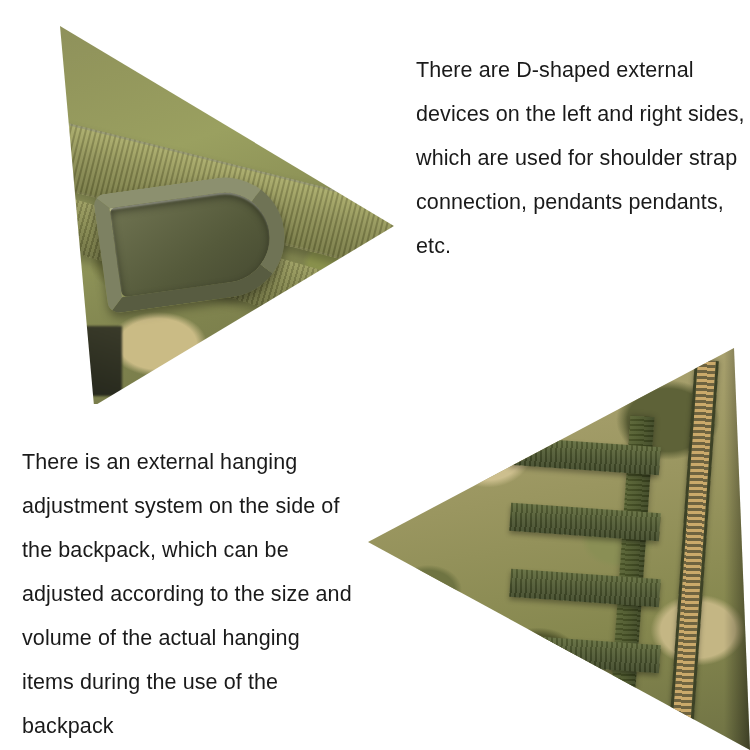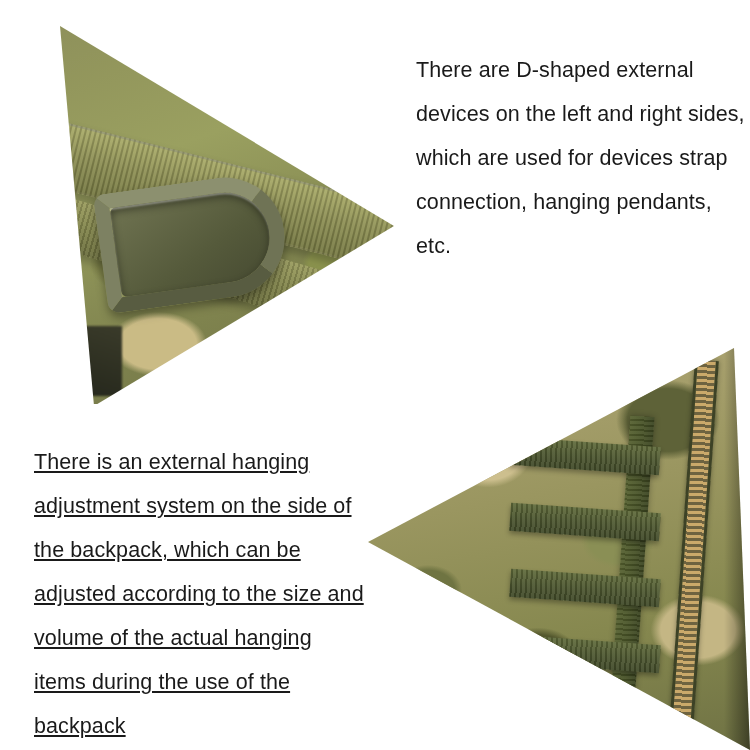--- a/index.html
+++ b/index.html
@@ -193,24 +193,23 @@
     font-size: 21.5px;
     line-height: 44px;
     letter-spacing: 0.1px;
   }
   .text-top-right {
     left: 416px;
     top: 48px;
     width: 330px;
   }
   .text-bottom-left {
-    left: 34px;
+    left: 22px;
     top: 440px;
     width: 330px;
-    text-decoration: underline;
   }
   .text-block p { margin: 0; }
 </style>
 </head>
 <body>
 
 <div class="stage">
 
   <div class="photo-top">
     <div class="img">
@@ -230,20 +229,20 @@
       <div class="molle m1"></div>
       <div class="molle m2"></div>
       <div class="molle m3"></div>
       <div class="molle m4"></div>
       <div class="zipper"></div>
       <div class="edge-dark"></div>
     </div>
   </div>
 
   <div class="text-block text-top-right">
-    <p>There are D-shaped external devices on the left and right sides, which are used for devices strap connection, hanging pendants, etc.</p>
+    <p>There are D-shaped external devices on the left and right sides, which are used for shoulder strap connection, pendants pendants, etc.</p>
   </div>
 
   <div class="text-block text-bottom-left">
     <p>There is an external hanging adjustment system on the side of the backpack, which can be adjusted according to the size and volume of the actual hanging items during the use of the backpack</p>
   </div>
 
 </div>
 
 </body></html>

